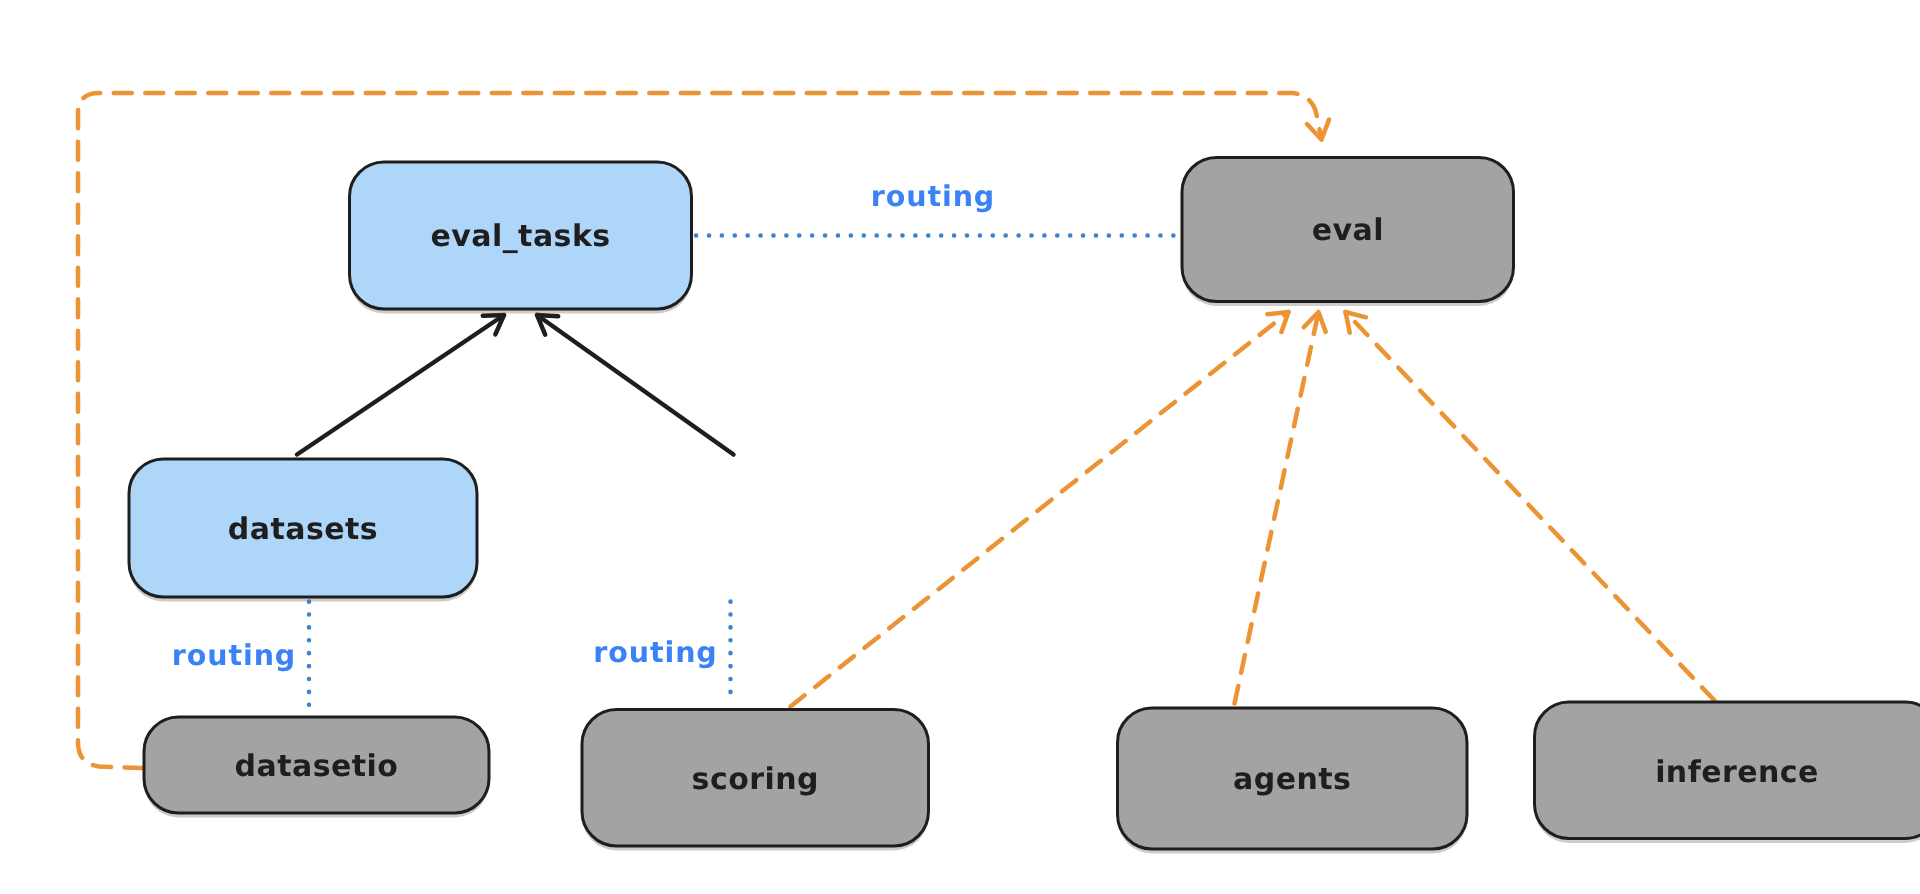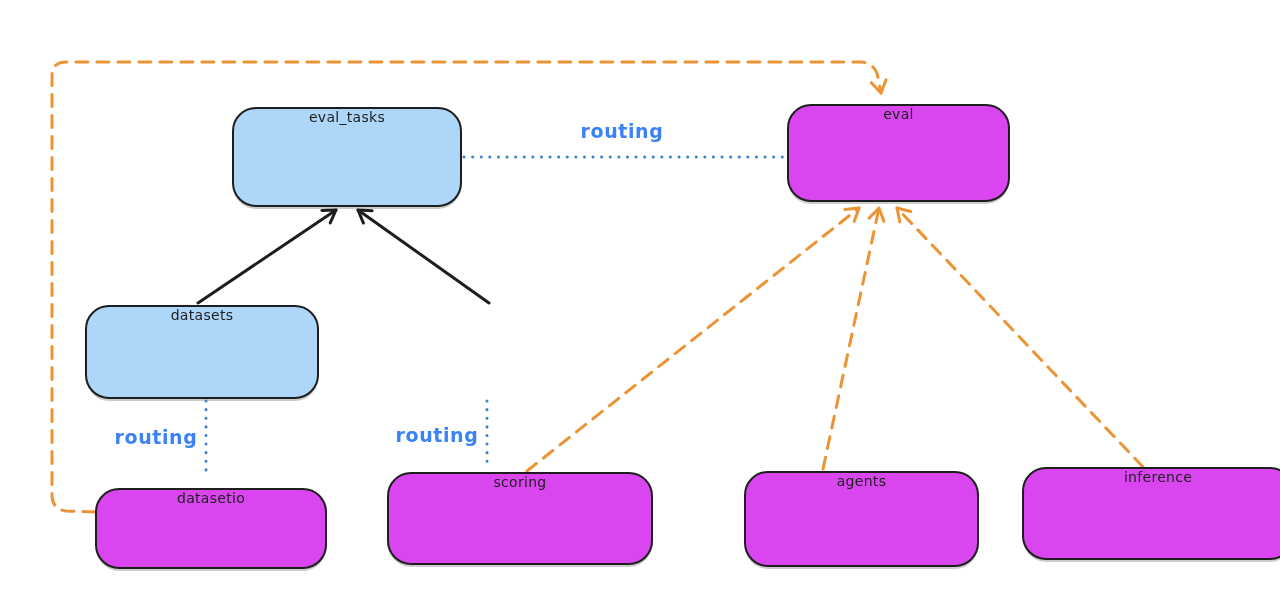--- a/index.html
+++ b/index.html
@@ -9,27 +9,28 @@
     background:#ffffff;
     overflow:hidden;
     font-family:"DejaVu Sans", sans-serif;
   }
   .edges{position:absolute;left:0;top:0;pointer-events:none;}
   .node{
     position:absolute;
     box-sizing:border-box;
     border:2.5px solid #1e1e1e;
     border-radius:24px;
-    display:flex;align-items:flex-start;justify-content:center;
-    font-size:14px;color:#1e1e1e;
+    display:flex;align-items:center;justify-content:center;
+    font-size:20px;color:#1e1e1e;
     letter-spacing:.3px;
     box-shadow:0 3px 0 -1px rgba(110,110,110,.35);
+    font-weight:bold;
   }
   .node.blue{background:#aed6f8;}
-  .node.green{background:#d946ef;}
+  .node.green{background:#a3a3a3;}
   .edge-label{
     position:absolute;
     transform:translate(-50%,-50%);
     font-size:19px;font-weight:700;
     color:#3b82f6;letter-spacing:.6px;
     white-space:nowrap;
   }
 </style>
 </head>
 <body>
@@ -66,25 +67,25 @@
 
   <div class="node green" style="left:787px;top:104px;width:223px;height:98px">
     <span>eval</span>
   </div>
 
   <div class="node blue" style="left:85px;top:305px;width:234px;height:94px">
     <span>datasets</span>
   </div>
 
 
-  <div class="node green" style="left:95px;top:488px;width:232px;height:81px">
+  <div class="node green" style="left:95px;top:477px;width:232px;height:66px">
     <span>datasetio</span>
   </div>
 
-  <div class="node green" style="left:387px;top:472px;width:266px;height:93px">
+  <div class="node green" style="left:387px;top:472px;width:233px;height:93px">
     <span>scoring</span>
   </div>
 
   <div class="node green" style="left:744px;top:471px;width:235px;height:96px">
     <span>agents</span>
   </div>
 
   <div class="node green" style="left:1022px;top:467px;width:272px;height:93px">
     <span>inference</span>
   </div>

